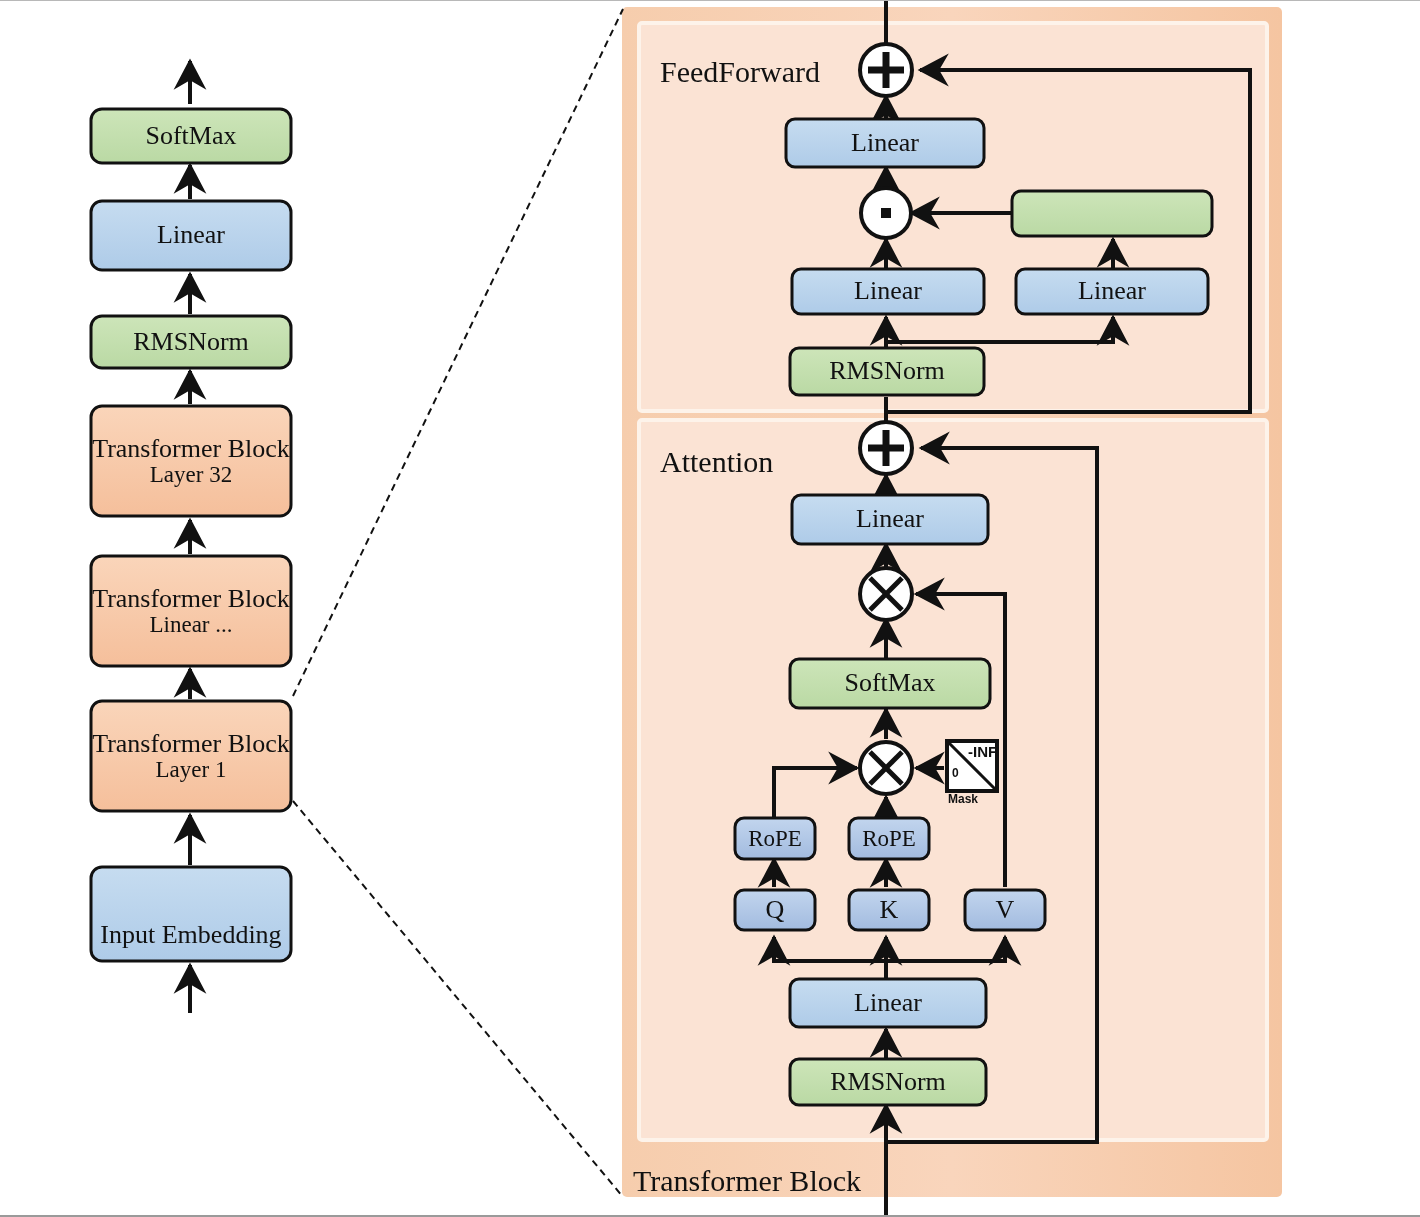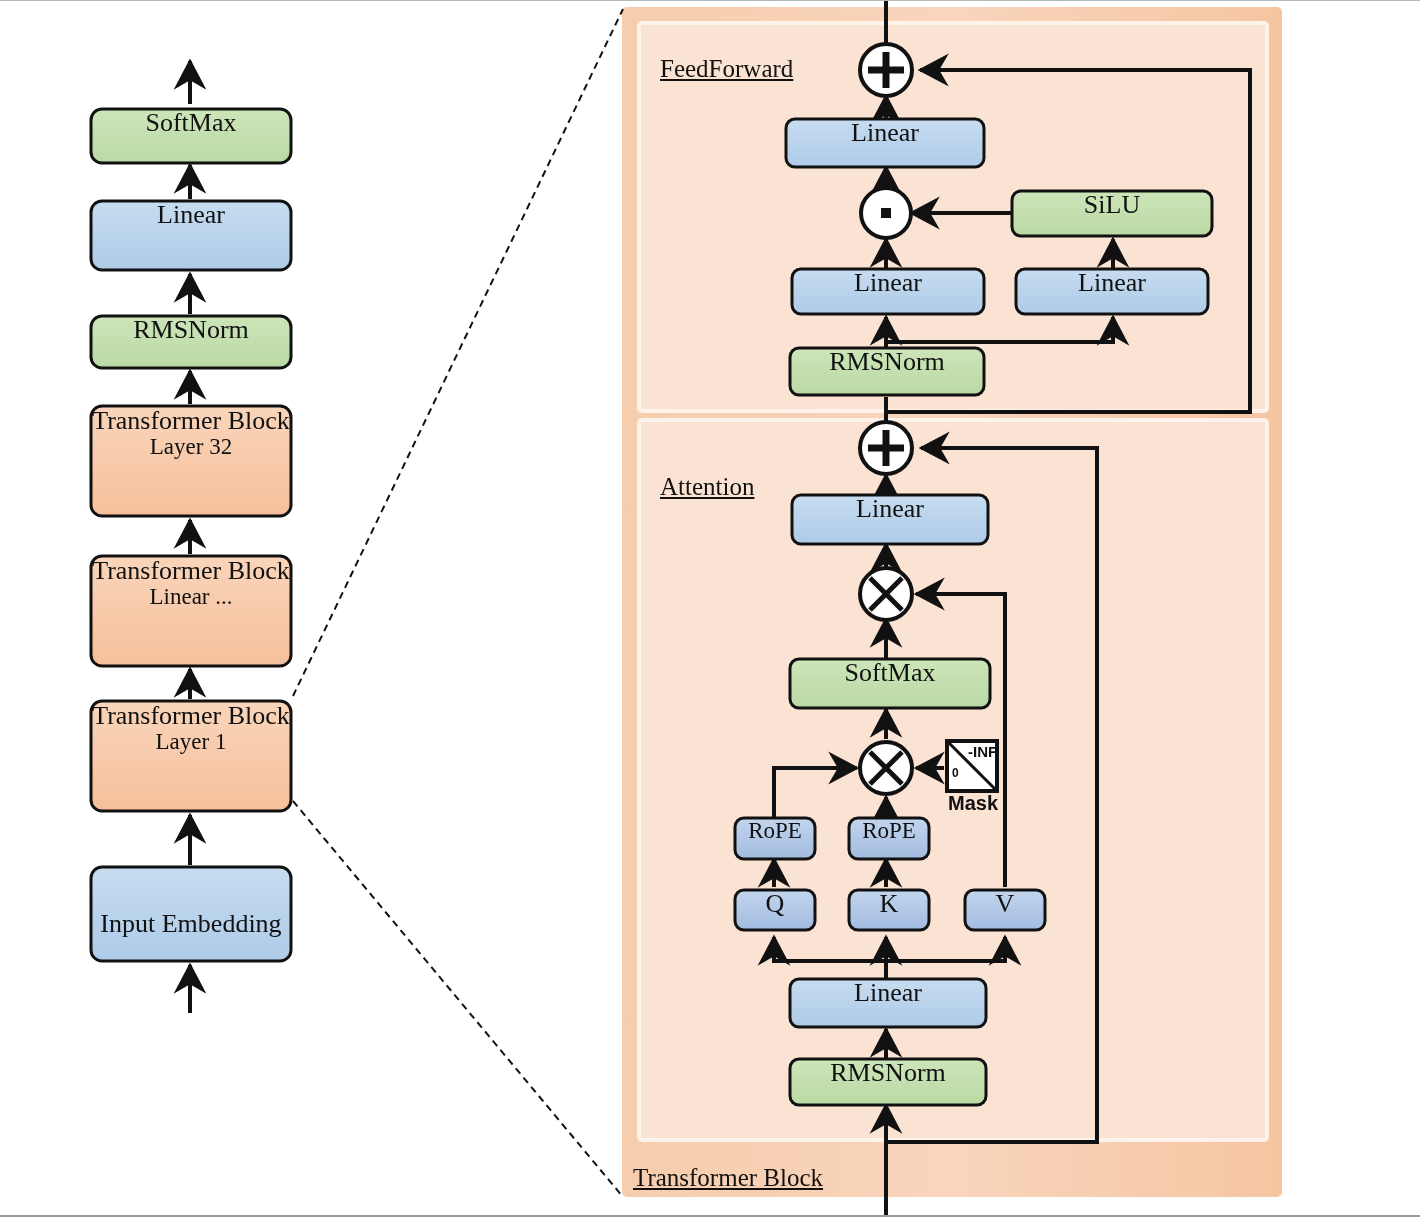--- a/index.html
+++ b/index.html
@@ -2,26 +2,26 @@
 <html><head>
 <meta charset="utf-8">
 <style>
   html,body{margin:0;padding:0;background:#ffffff;}
   body{width:1420px;height:1217px;font-family:"Liberation Serif",serif;}
   #stage{position:relative;width:1420px;height:1217px;overflow:hidden;background:#fff;
          border-top:1px solid #b8b8b8;border-bottom:2px solid #9a9a9a;box-sizing:border-box;}
   svg#canvas{position:absolute;left:0;top:0;width:1420px;height:1217px;}
   .lbl{position:absolute;pointer-events:none;white-space:nowrap;
        font-family:"Liberation Serif",serif;color:#111;}
-  .boxlbl{display:flex;align-items:center;flex-direction:column;
+  .boxlbl{display:flex;align-items:center;justify-content:center;flex-direction:column;
           width:100%;height:100%;text-align:center;}
   .sub{font-size:23px;line-height:1.05;}
   .main{font-size:26px;line-height:1.1;}
-  .secname{font-size:25px;text-decoration:underline;}
-  .masklbl{font-family:"Liberation Sans",sans-serif;font-size:20px;font-weight:bold;}
+  .secname{font-size:30px;}
+  .masklbl{font-family:"Liberation Sans",sans-serif;font-size:12px;font-weight:bold;}
   .maskin{font-family:"Liberation Sans",sans-serif;font-weight:bold;}
 </style>
 </head>
 <body>
 
 <div id="stage">
 
 <svg id="canvas" xmlns="http://www.w3.org/2000/svg">
   <defs>
     <marker id="ah" markerWidth="9" markerHeight="9" refX="7.4" refY="4.5" orient="auto" markerUnits="strokeWidth">
@@ -194,31 +194,26 @@
       </div>
     </div>
 
 <div class="lbl" style="left:91px;top:866px;width:200px;height:94px;">
   <div class="boxlbl">
         <span class="main" style="white-space:normal;line-height:1.14;margin-top:42px;">Input Embedding</span>
       </div>
     </div>
 
 <div class="lbl secname" style="left:660px;top:54px;"><span>FeedForward</span></div>
-<div class="lbl secname" style="left:660px;top:472px;"><span>Attention</span></div>
+<div class="lbl secname" style="left:660px;top:444px;"><span>Attention</span></div>
 <div class="lbl secname" style="left:633px;top:1163px;"><span>Transformer Block</span></div>
 
 <div class="lbl" style="left:786px;top:118px;width:198px;height:48px;">
   <div class="boxlbl">
         <span class="main">Linear</span>
-      </div>
-    </div>
-<div class="lbl" style="left:1012px;top:190px;width:200px;height:45px;">
-  <div class="boxlbl">
-        <span class="main">SiLU</span>
       </div>
     </div>
 <div class="lbl" style="left:792px;top:268px;width:192px;height:45px;">
   <div class="boxlbl">
         <span class="main">Linear</span>
       </div>
     </div>
 <div class="lbl" style="left:1016px;top:268px;width:192px;height:45px;">
   <div class="boxlbl">
         <span class="main">Linear</span>

